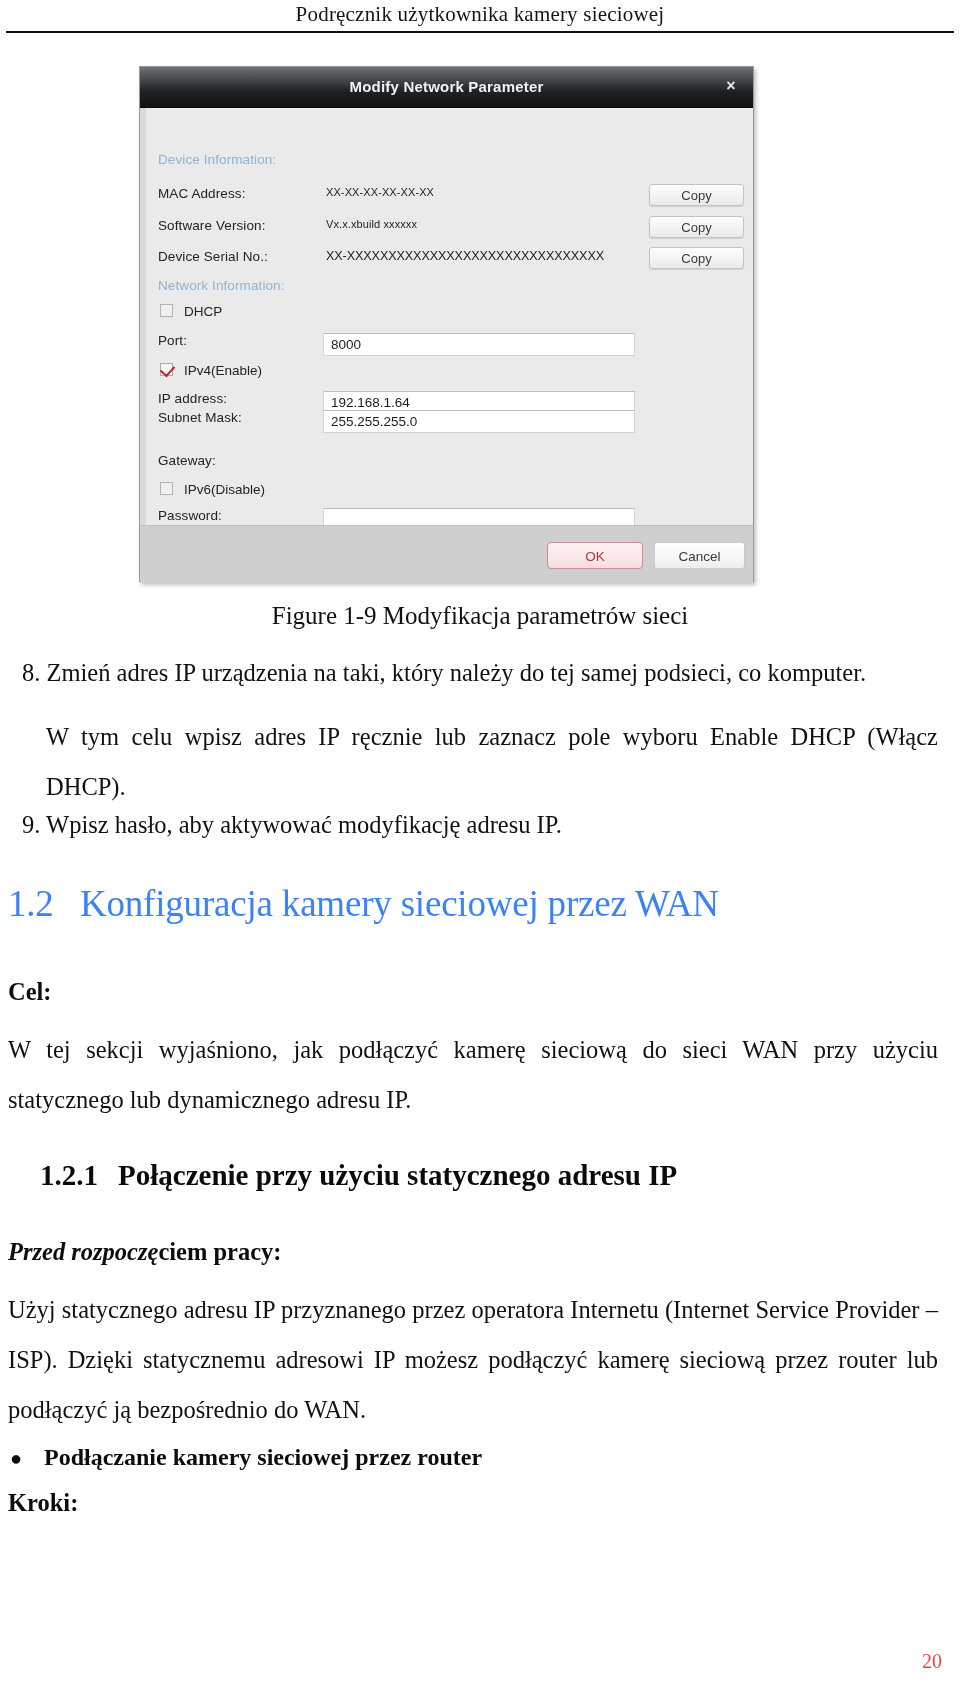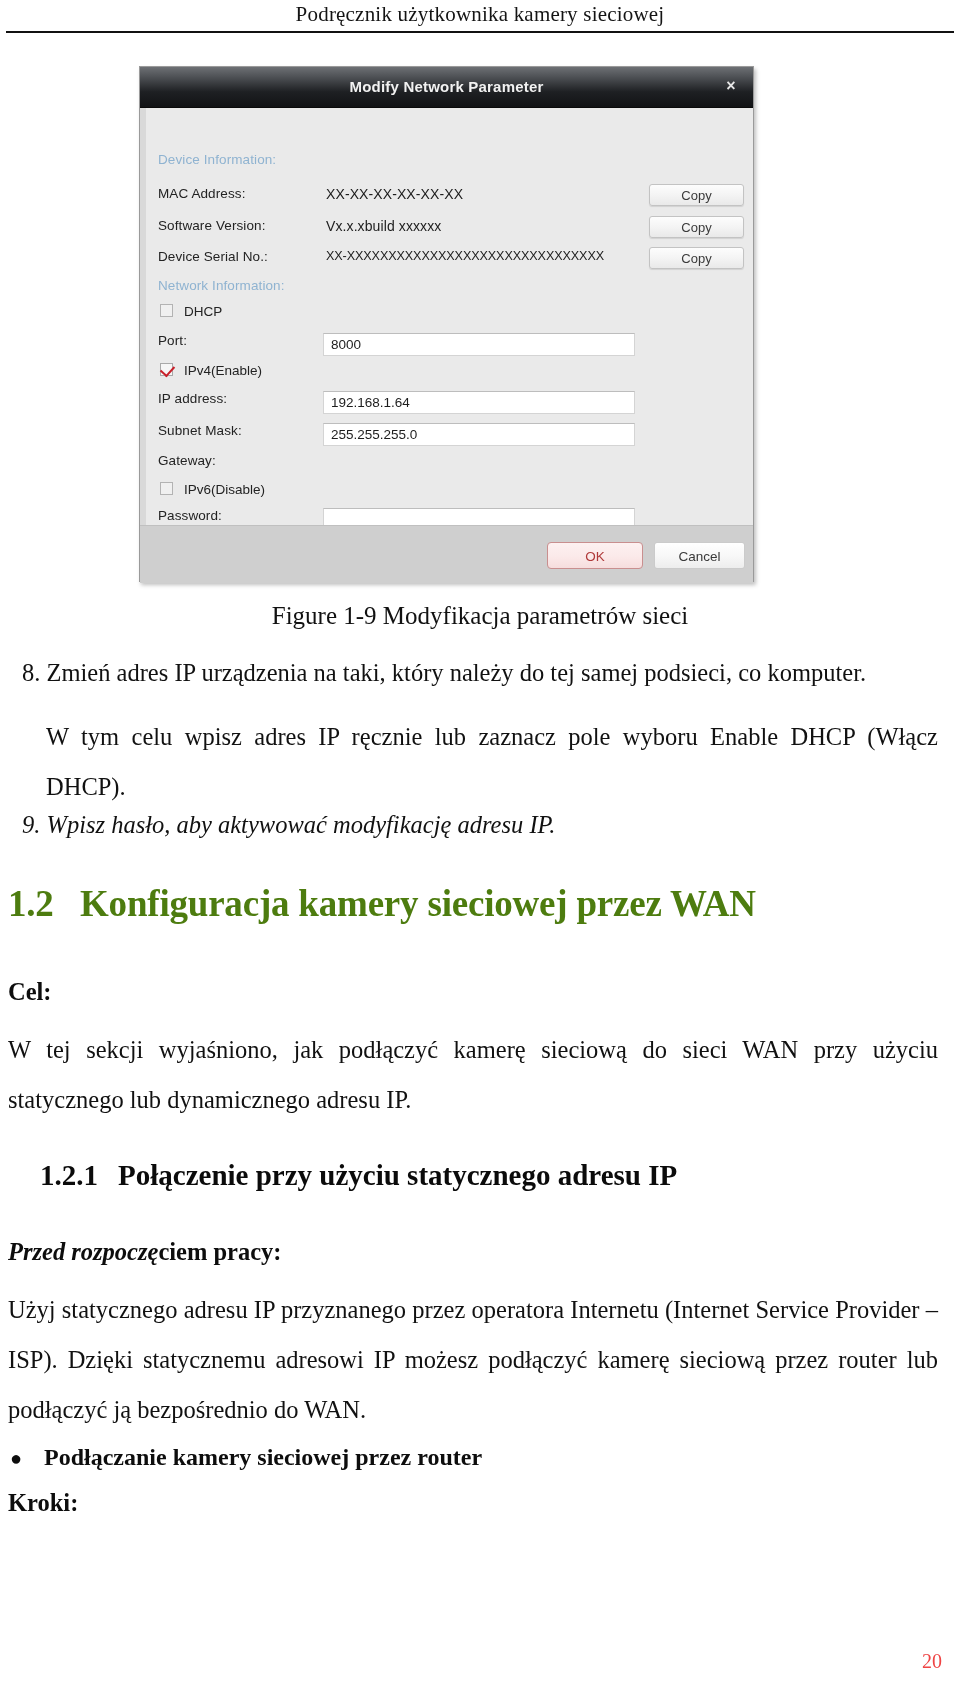--- a/index.html
+++ b/index.html
@@ -127,21 +127,21 @@
     font-family: "Liberation Sans", "DejaVu Sans", sans-serif;
     font-size: 13.5px;
     letter-spacing: 0.1px;
     white-space: nowrap;
   }
   .dlg-value {
     position: absolute;
     left: 186px;
     color: #1d1d1d;
     font-family: "Liberation Sans", "DejaVu Sans", sans-serif;
-    font-size: 14px;
+    font-size: 11px;
     letter-spacing: 0.1px;
     white-space: nowrap;
   }
   .dlg-value.serial {
     font-size: 12.6px;
     letter-spacing: -0.1px;
   }
   .copy-btn {
     position: absolute;
     left: 509px;
@@ -262,30 +262,30 @@
   .body-block {
     position: absolute;
     left: 22px;
     width: 916px;
     font-size: 24.5px;
     line-height: 50px;
     color: #111111;
     text-align: justify;
     text-justify: inter-word;
   }
-  .body-block.nojustify { text-align: left; font-style: italic; }
+  .body-block.nojustify { text-align: left; }
 
   .h1-section {
     position: absolute;
     left: 8px;
     width: 940px;
     font-size: 37px;
     line-height: 48px;
-    font-weight: bold;
-    color: #4d7c0f;
+    font-weight: normal;
+    color: #3b82f6;
     letter-spacing: -0.2px;
   }
   .h1-num { display: inline-block; min-width: 72px; }
 
   .h2-section {
     position: absolute;
     left: 40px;
     width: 910px;
     font-size: 29px;
     line-height: 40px;
@@ -393,21 +393,21 @@
     <div class="dlg-checkbox-row" style="top:255px;height:22px;">
       <span class="cbox checked"></span>
       <span class="cbox-label">IPv4(Enable)</span>
     </div>
 
     <div class="dlg-row" style="top:283px;">
       <span class="dlg-label">IP address:</span>
       <span class="dlg-input">192.168.1.64</span>
     </div>
 
-    <div class="dlg-row" style="top:315px;">
+    <div class="dlg-row" style="top:302px;">
       <span class="dlg-label">Subnet Mask:</span>
       <span class="dlg-input">255.255.255.0</span>
     </div>
 
     <div class="dlg-row" style="top:345px;">
       <span class="dlg-label">Gateway:</span>
     </div>
 
     <div class="dlg-checkbox-row" style="top:374px;height:22px;">
       <span class="cbox"></span>

